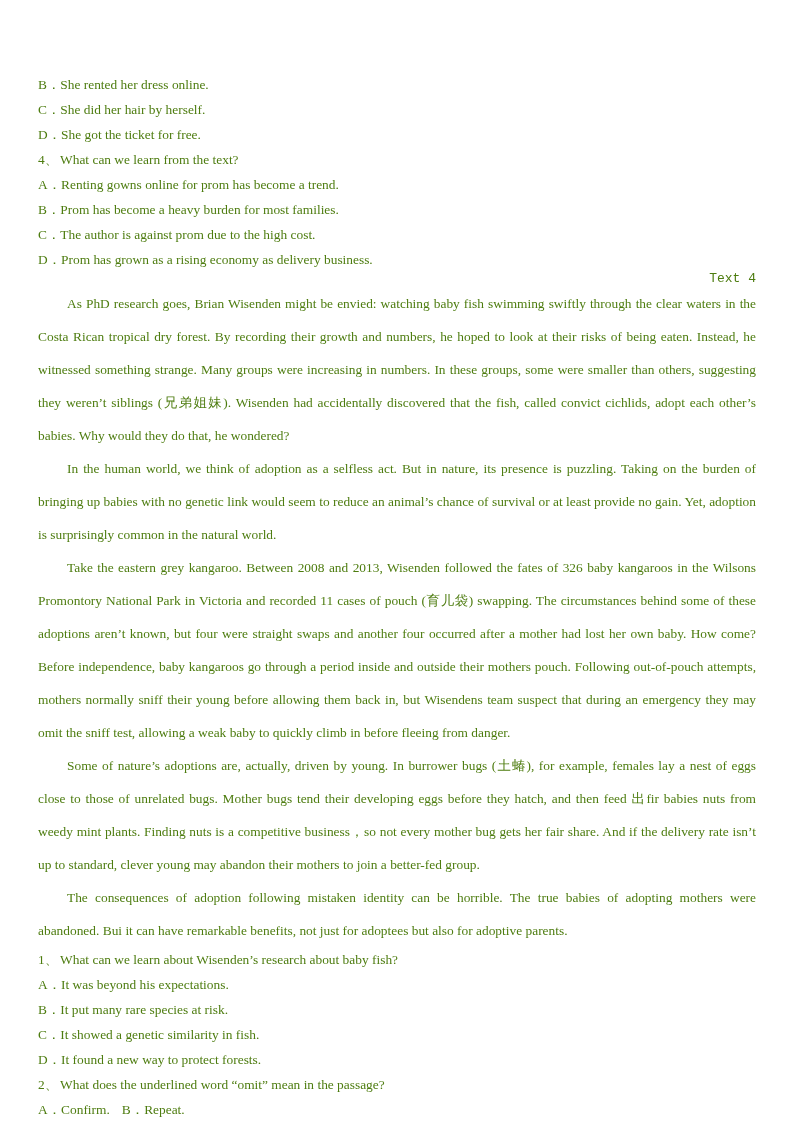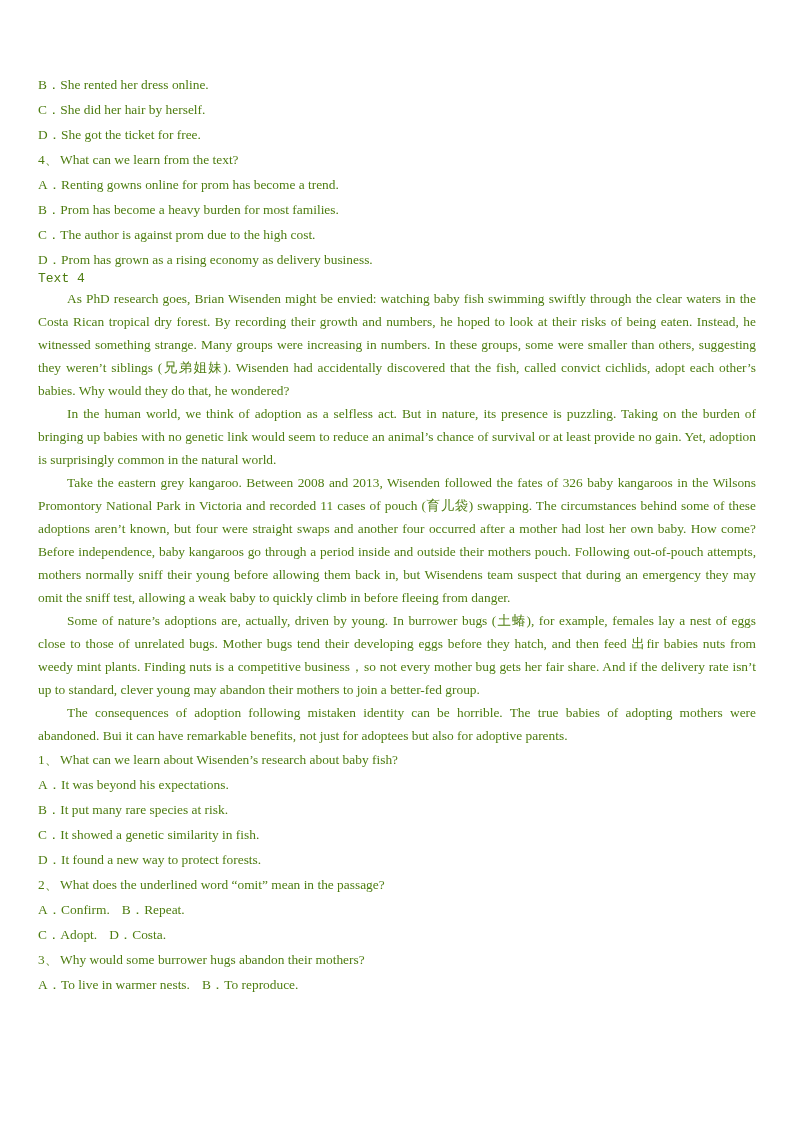--- a/index.html
+++ b/index.html
@@ -3,25 +3,25 @@
 <meta charset="utf-8">
 <style>
   html, body { margin: 0; padding: 0; background: #ffffff; }
   body { width: 794px; height: 1123px; position: relative; overflow: hidden; }
   .page {
     position: absolute; left: 38px; top: 72px; width: 718px;
     font-family: "Liberation Serif", "DejaVu Serif", serif;
     font-size: 13.4px; color: #4d7c0f;
   }
   .line { height: 25px; line-height: 25px; white-space: nowrap; }
-  .para { line-height: 23px; text-align: justify; }
+  .para { line-height: 33px; text-align: justify; }
   .para .indent { display: inline-block; width: 29px; }
   .title {
     font-family: "Liberation Mono", "DejaVu Sans Mono", monospace;
-    font-size: 13px; text-align: left; height: 16px; line-height: 16px;
+    font-size: 13px; text-align: right; height: 16px; line-height: 16px;
     margin-top: -1px;
   }
   .q-num { margin-right: 2px; }
   .gap { display: inline-block; width: 12px; }
 </style>
 </head>
 <body>
 
 <div class="page">
 

